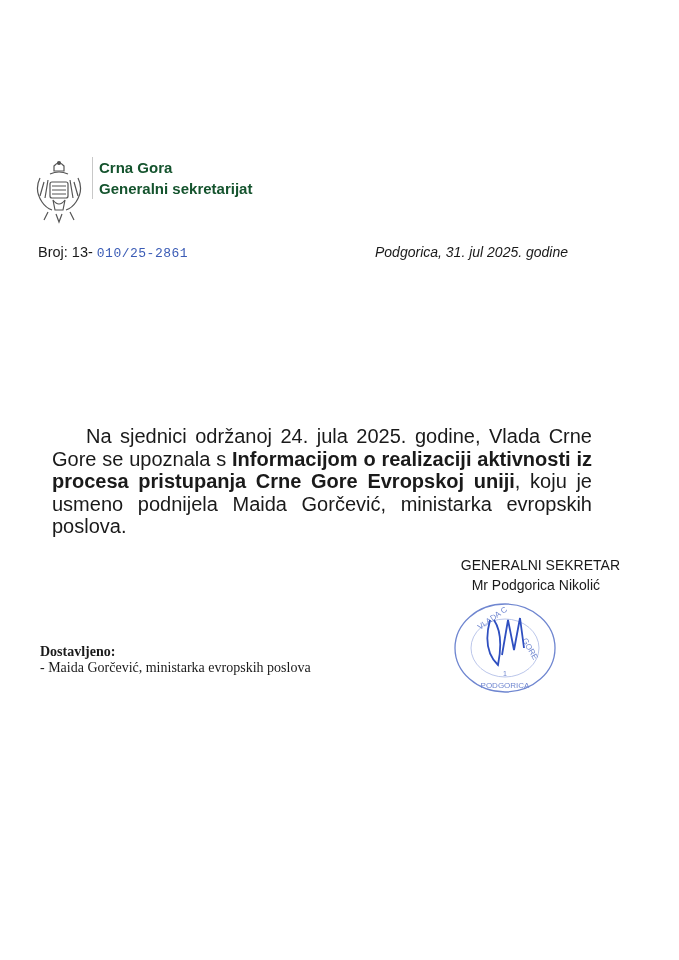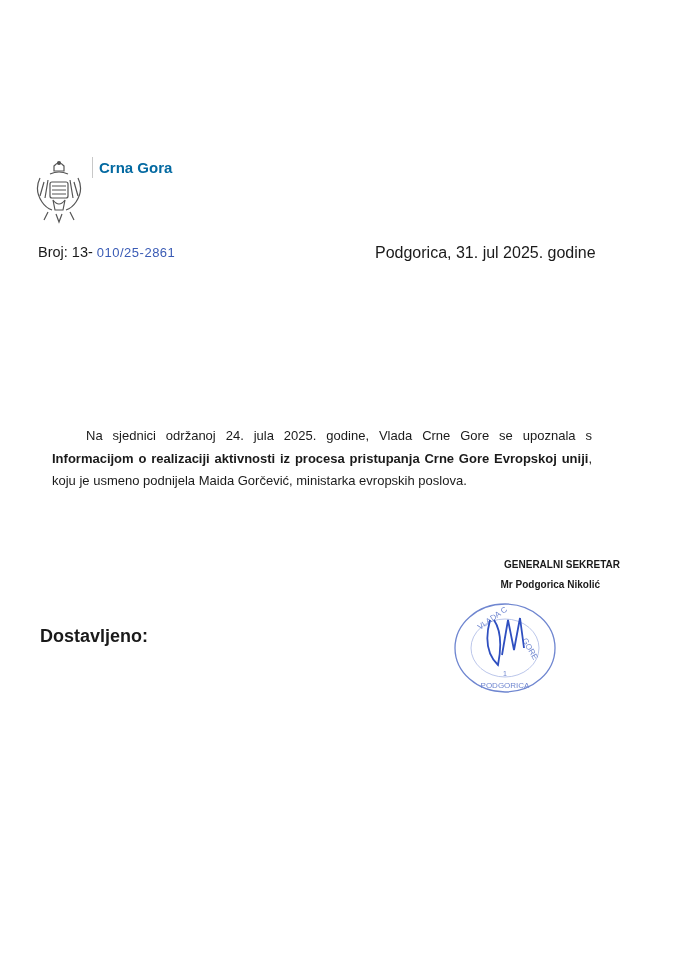--- a/index.html
+++ b/index.html
@@ -1,29 +1,29 @@
 <!DOCTYPE html>
 <html><head>
 <meta charset="utf-8">
 <style>
   html, body { margin:0; padding:0; background:#ffffff; }
   body { width:679px; height:960px; position:relative; overflow:hidden; font-family:"Liberation Sans", sans-serif; color:#1a1a1a; }
   .abs { position:absolute; }
-  .header-text { left:92px; top:157px; font-size:15px; font-weight:bold; line-height:21px; border-left:1px solid #c8c8c8; padding-left:6px; color:#0369a1; }
+  .header-text { left:92px; top:157px; font-size:15px; font-weight:bold; line-height:21px; border-left:1px solid #c8c8c8; padding-left:6px; color:#14532d; }
   .crest { left:34px; top:160px; width:50px; height:66px; }
   .broj { left:38px; top:244px; font-size:14.5px; }
-  .broj .hand { color:#3a5bb5; font-family:Liberation Sans, sans-serif; font-size:13px; letter-spacing:0.5px; margin-left:4px; }
-  .date { left:375px; top:244px; font-size:16px; }
-  .body-text { left:52px; top:425px; width:540px; font-size:13px; line-height:22.5px; text-align:justify; }
+  .broj .hand { color:#3a5bb5; font-family:Liberation Mono, monospace; font-size:13px; letter-spacing:0.5px; margin-left:4px; }
+  .date { left:375px; top:244px; font-size:14px;font-style:italic; }
+  .body-text { left:52px; top:425px; width:540px; font-size:20px; line-height:22.5px; text-align:justify; }
   .body-text .indent { display:inline-block; width:34px; }
-  .sig { left:405px; top:555px; width:215px; text-align:right; font-weight:bold; font-size:10px; line-height:20px; }
+  .sig { left:405px; top:555px; width:215px; text-align:right; font-weight:normal; font-size:14px; line-height:20px; }
   .sig .t { display:block; }
   .sig .n { display:block; padding-right:20px; }
   .stamp { left:450px; top:600px; width:110px; height:95px; }
-  .dost { left:40px; top:628px; font-size:18px; line-height:16px; }
+  .dost { left:40px; top:644px; font-size:14px; line-height:16px;font-family:Liberation Serif, serif; }
   .dost .label { font-weight:bold; display:block; }
 </style>
 </head>
 <body>
 
 <svg class="abs crest" viewBox="0 0 50 66">
   <g fill="none" stroke="#555" stroke-width="1.2">
     <path d="M20 6 q5 -6 10 0 v5 h-10 z"></path>
     <circle cx="25" cy="3" r="1.5" fill="#555"></circle>
     <path d="M6 18 q-6 12 2 24 q4 6 10 8 M44 18 q6 12 -2 24 q-4 6 -10 8"></path>
@@ -31,20 +31,21 @@
     <rect x="16" y="22" width="18" height="16" rx="2"></rect>
     <path d="M18 26 h14 M18 30 h14 M18 34 h14"></path>
     <path d="M19 40 q6 8 12 0 l-2 10 h-8 z"></path>
     <path d="M14 52 l-4 8 M36 52 l4 8 M22 54 l3 8 l3 -8"></path>
     <path d="M16 14 q9 -4 18 0"></path>
   </g>
 </svg>
 
 <div class="abs header-text">
   <div>Crna Gora</div>
+  <div>Generalni sekretarijat</div>
 </div>
 
 <div class="abs broj">
   <span>Broj: 13-</span><span class="hand">010/25-2861</span>
 </div>
 
 <div class="abs date">Podgorica, 31. jul 2025. godine</div>
 
 <div class="abs body-text">
   <span class="indent"></span><span>Na sjednici održanoj 24. jula 2025. godine, Vlada Crne Gore se upoznala s </span><b>Informacijom o realizaciji aktivnosti iz procesa pristupanja Crne Gore Evropskoj uniji</b><span>, koju je usmeno podnijela Maida Gorčević, ministarka evropskih poslova.</span>
@@ -60,13 +61,14 @@
   <ellipse cx="55" cy="48" rx="34" ry="29" fill="none" stroke="#aab8e4" stroke-width="0.8"></ellipse>
   <text x="30" y="30" font-size="8" fill="#6f86d0" font-family="Liberation Sans, sans-serif" transform="rotate(-35 30 30)">VLADA C</text>
   <text x="72" y="40" font-size="8" fill="#6f86d0" font-family="Liberation Sans, sans-serif" transform="rotate(60 72 40)">GORE</text>
   <text x="55" y="76" font-size="7" fill="#6f86d0" text-anchor="middle" font-family="Liberation Sans, sans-serif">1</text>
   <text x="55" y="88" font-size="8" fill="#6f86d0" text-anchor="middle" font-family="Liberation Sans, sans-serif">PODGORICA</text>
   <path d="M40 20 q-8 30 8 45 q6 -30 -4 -45 M52 55 l6 -35 l6 30 l6 -32 l4 30" fill="none" stroke="#2f4fc0" stroke-width="1.8"></path>
 </svg>
 
 <div class="abs dost">
   <span class="label">Dostavljeno:</span>
+  <span>- Maida Gorčević, ministarka evropskih poslova</span>
 </div>
 
 </body></html>

